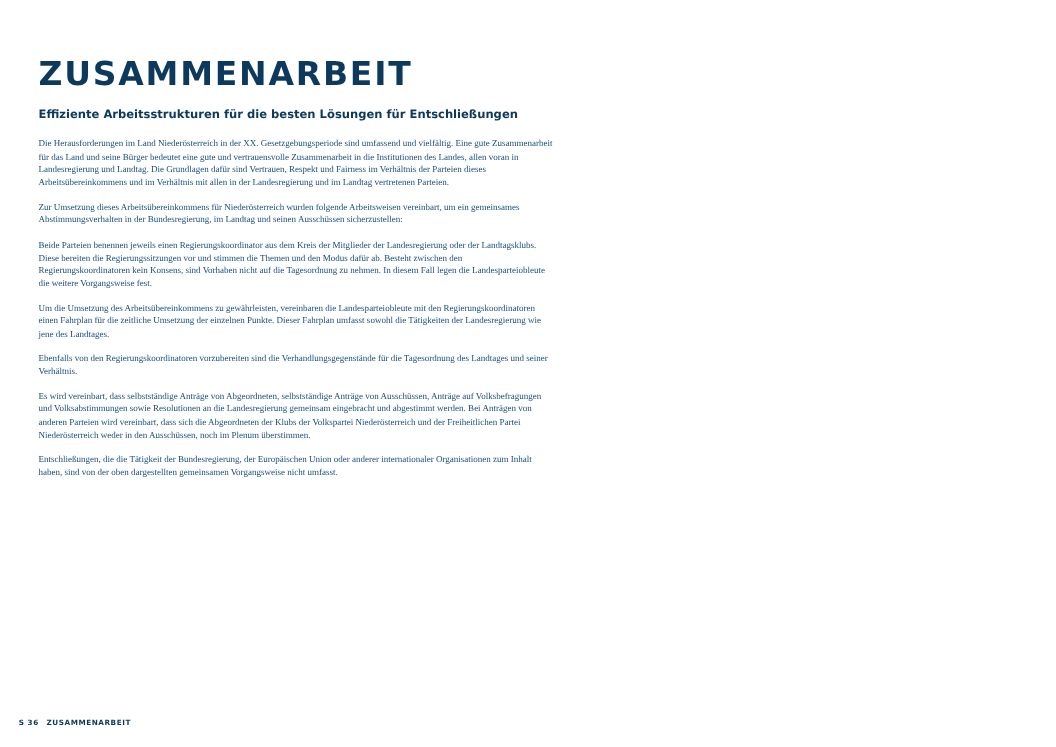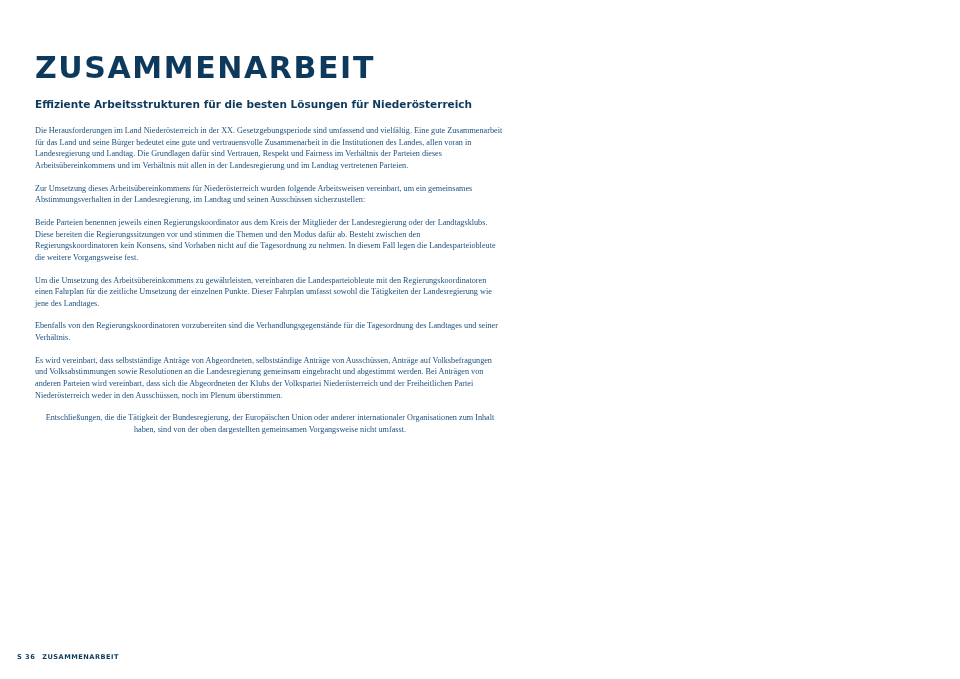--- a/index.html
+++ b/index.html
@@ -47,21 +47,20 @@
   .para {
     font-size: 8.2px;
     color: #1b4f7e;
     line-height: 1.42;
     margin: 0 0 11px 0;
     text-align: left;
     font-family: Liberation Serif, serif;
   }
   .para:last-child {
     margin-bottom: 0;
-    text-align: center;
   }
   .footer {
     position: absolute;
     left: 17px;
     bottom: 18px;
     font-size: 6.6px;
     font-weight: bold;
     color: #0d3a5c;
     letter-spacing: 0.5px;
     font-family: "DejaVu Sans", sans-serif;
@@ -70,24 +69,24 @@
     margin-right: 7px;
   }
 </style>
 </head>
 <body>
 
 <div class="page">
 
   <div class="content">
     <h1 class="doc-title">ZUSAMMENARBEIT</h1>
-    <h2 class="doc-subtitle">Effiziente Arbeitsstrukturen für die besten Lösungen für Niederösterreich</h2>
+    <h2 class="doc-subtitle">Effiziente Arbeitsstrukturen für die besten Lösungen für Entschließungen</h2>
 
     <p class="para">Die Herausforderungen im Land Niederösterreich in der XX. Gesetzgebungsperiode sind umfassend und vielfältig. Eine gute Zusammenarbeit für das Land und seine Bürger bedeutet eine gute und vertrauensvolle Zusammenarbeit in die Institutionen des Landes, allen voran in Landesregierung und Landtag. Die Grundlagen dafür sind Vertrauen, Respekt und Fairness im Verhältnis der Parteien dieses Arbeitsübereinkommens und im Verhältnis mit allen in der Landesregierung und im Landtag vertretenen Parteien.</p>
-    <p class="para">Zur Umsetzung dieses Arbeitsübereinkommens für Niederösterreich wurden folgende Arbeitsweisen vereinbart, um ein gemeinsames Abstimmungsverhalten in der Landesregierung, im Landtag und seinen Ausschüssen sicherzustellen:</p>
+    <p class="para">Zur Umsetzung dieses Arbeitsübereinkommens für Niederösterreich wurden folgende Arbeitsweisen vereinbart, um ein gemeinsames Abstimmungsverhalten in der Bundesregierung, im Landtag und seinen Ausschüssen sicherzustellen:</p>
     <p class="para">Beide Parteien benennen jeweils einen Regierungskoordinator aus dem Kreis der Mitglieder der Landesregierung oder der Landtagsklubs. Diese bereiten die Regierungssitzungen vor und stimmen die Themen und den Modus dafür ab. Besteht zwischen den Regierungskoordinatoren kein Konsens, sind Vorhaben nicht auf die Tagesordnung zu nehmen. In diesem Fall legen die Landesparteiobleute die weitere Vorgangsweise fest.</p>
     <p class="para">Um die Umsetzung des Arbeitsübereinkommens zu gewährleisten, vereinbaren die Landesparteiobleute mit den Regierungskoordinatoren einen Fahrplan für die zeitliche Umsetzung der einzelnen Punkte. Dieser Fahrplan umfasst sowohl die Tätigkeiten der Landesregierung wie jene des Landtages.</p>
     <p class="para">Ebenfalls von den Regierungskoordinatoren vorzubereiten sind die Verhandlungsgegenstände für die Tagesordnung des Landtages und seiner Verhältnis.</p>
     <p class="para">Es wird vereinbart, dass selbstständige Anträge von Abgeordneten, selbstständige Anträge von Ausschüssen, Anträge auf Volksbefragungen und Volksabstimmungen sowie Resolutionen an die Landesregierung gemeinsam eingebracht und abgestimmt werden. Bei Anträgen von anderen Parteien wird vereinbart, dass sich die Abgeordneten der Klubs der Volkspartei Niederösterreich und der Freiheitlichen Partei Niederösterreich weder in den Ausschüssen, noch im Plenum überstimmen.</p>
     <p class="para">Entschließungen, die die Tätigkeit der Bundesregierung, der Europäischen Union oder anderer internationaler Organisationen zum Inhalt haben, sind von der oben dargestellten gemeinsamen Vorgangsweise nicht umfasst.</p>
   </div>
 
   <div class="footer">
     <span class="pg">S 36</span><span>ZUSAMMENARBEIT</span>
   </div>

